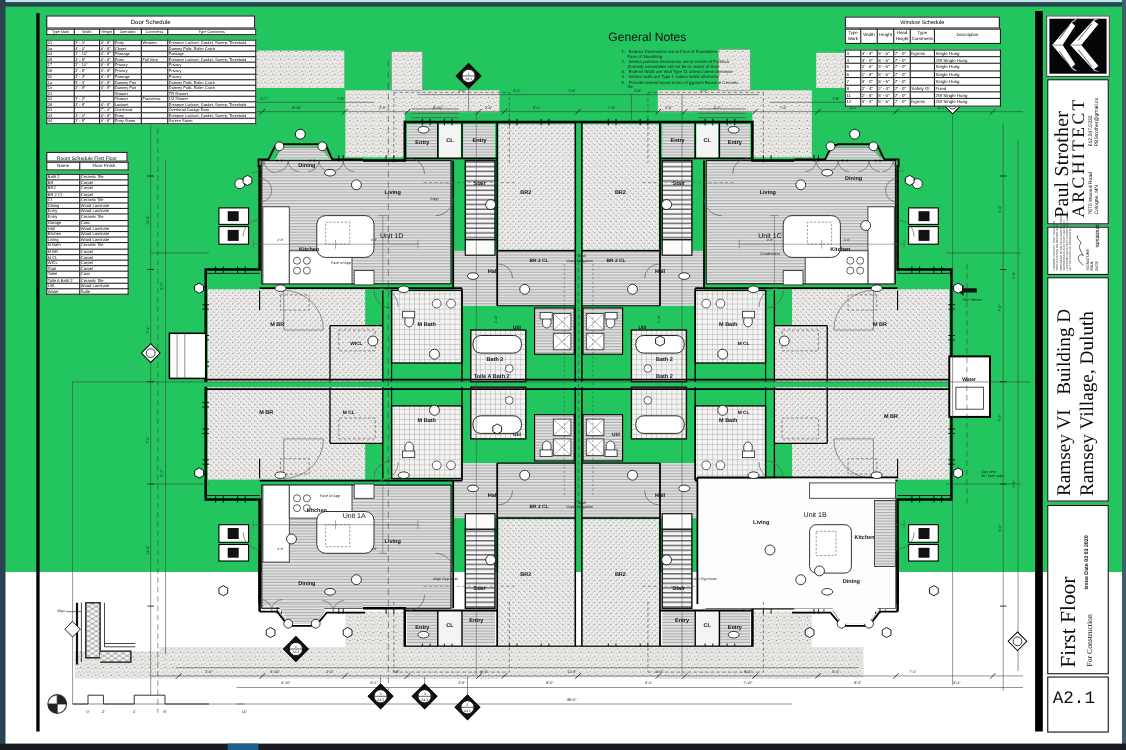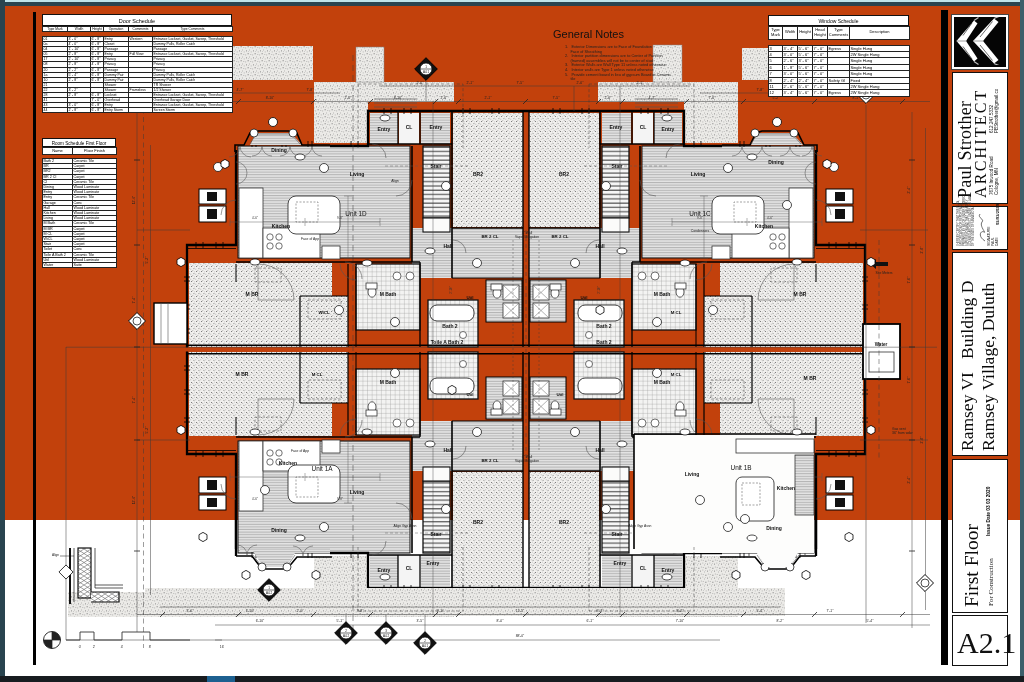--- a/index.html
+++ b/index.html
@@ -1,17 +1,17 @@
 <!DOCTYPE html>
 <html><head>
 <meta charset="utf-8">
 <style>
 html,body{margin:0;padding:0;width:1024px;height:682px;overflow:hidden;background:#fff;
 font-family:"Liberation Sans",sans-serif;}
-#page{position:absolute;left:0;top:0;width:1024px;height:520px;background:#c2410c;}
+#page{position:absolute;left:0;top:0;width:1024px;height:520px;background:#22c55e;}
 .edge{position:absolute;background:#29444f;}
 #svgwrap{position:absolute;left:0;top:0;width:1024px;height:682px;}
 .tbl{position:relative;border-collapse:collapse;background:#fff;table-layout:fixed;}
 .tbl td,.tbl th{border:0.5px solid #222;font-weight:normal;padding:0 0.5px;white-space:nowrap;overflow:hidden;box-sizing:border-box;}
 #doorsched div,#roomsched div,#windowsched div{box-sizing:border-box;}
 .vtext{position:absolute;transform-origin:0 0;transform:rotate(-90deg);white-space:nowrap;
 font-family:"Liberation Serif",serif;color:#0a0a0a;}
 .box{position:absolute;border:1.2px solid #111;background:#fff;}
 </style>
 </head>
@@ -1027,21 +1027,21 @@
       <div class="vtext" style="left:25px;top:198px;font-size:17.5px;">Ramsey Village, Duluth</div>
     </div>
 
     <div class="box" style="left:952px;top:459px;width:54px;height:152px;">
       <div class="vtext" style="left:8px;top:147px;font-size:19.5px;">First Floor</div>
       <div class="vtext" style="left:34px;top:146px;font-size:7px;">For Construction</div>
       <div class="vtext" style="left:33px;top:76px;font-size:4.8px;font-family:'Liberation Sans',sans-serif;font-weight:bold">Issue Date 03 03 2020</div>
     </div>
 
     <div class="box" style="left:952px;top:615px;width:54px;height:49px;">
-      <div style="position:absolute;left:4px;top:10px;font-size:30px;color:#111;font-family:Liberation Serif, serif;">A2.1</div>
+      <div style="position:absolute;left:4px;top:10px;font-size:16px;color:#111;font-family:Liberation Mono, monospace;">A2.1</div>
     </div>
   </div>
 
   <div class="edge" style="left:0;top:0;width:1024px;height:2px;background:#bfe3ea"></div>
   <div class="edge" style="left:0;top:2px;width:1024px;height:4px;"></div>
   <div class="edge" style="left:0;top:0;width:5px;height:682px;"></div>
   <div class="edge" style="left:1020px;top:0;width:4px;height:682px;background:#3d5f6b"></div>
   <div class="edge" style="left:0;top:676px;width:1024px;height:6px;background:#181c20"></div>
   <div class="edge" style="left:207px;top:676px;width:28px;height:6px;background:#1d6090"></div>
 

